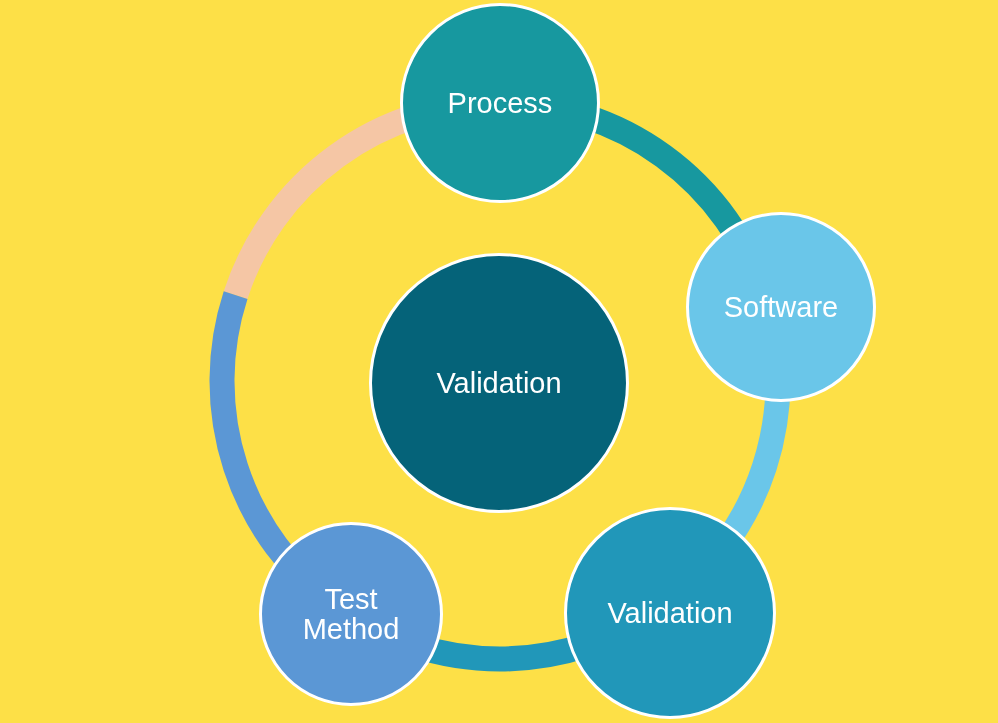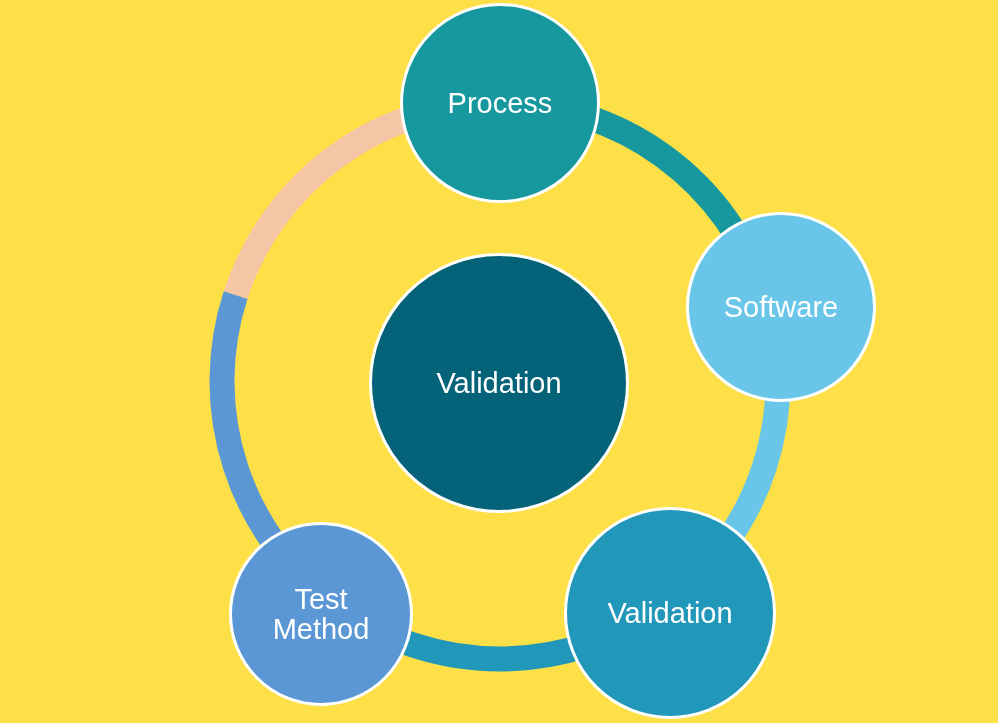--- a/index.html
+++ b/index.html
@@ -41,21 +41,21 @@
     text-align: center;
     color: #ffffff;
     font-size: 29px;
     line-height: 1.04;
     white-space: pre-line;
   }
   
   .n-process   { left: 400px; top: 3px;   width: 200px; height: 200px; }
   .n-software  { left: 686px; top: 212px; width: 190px; height: 190px; }
   .n-equipment { left: 564px; top: 507px; width: 212px; height: 212px; }
-  .n-test      { left: 229px; top: 522px; width: 184px; height: 184px; }
+  .n-test      { left: 259px; top: 522px; width: 184px; height: 184px; }
   .n-cs        { left: 139px; top: 204px; width: 186px; height: 186px; }
   .n-center    { left: 369px; top: 253px; width: 260px; height: 260px; }
 </style>
 </head>
 <body>
 
 <div class="canvas" style="background: #fde047;">
 
   <svg class="ring" viewBox="0 0 998 723" aria-hidden="true">
     <path d="M 235.6 295.1 A 278 278 0 0 1 500 103" stroke="#F5C6A5"></path>

